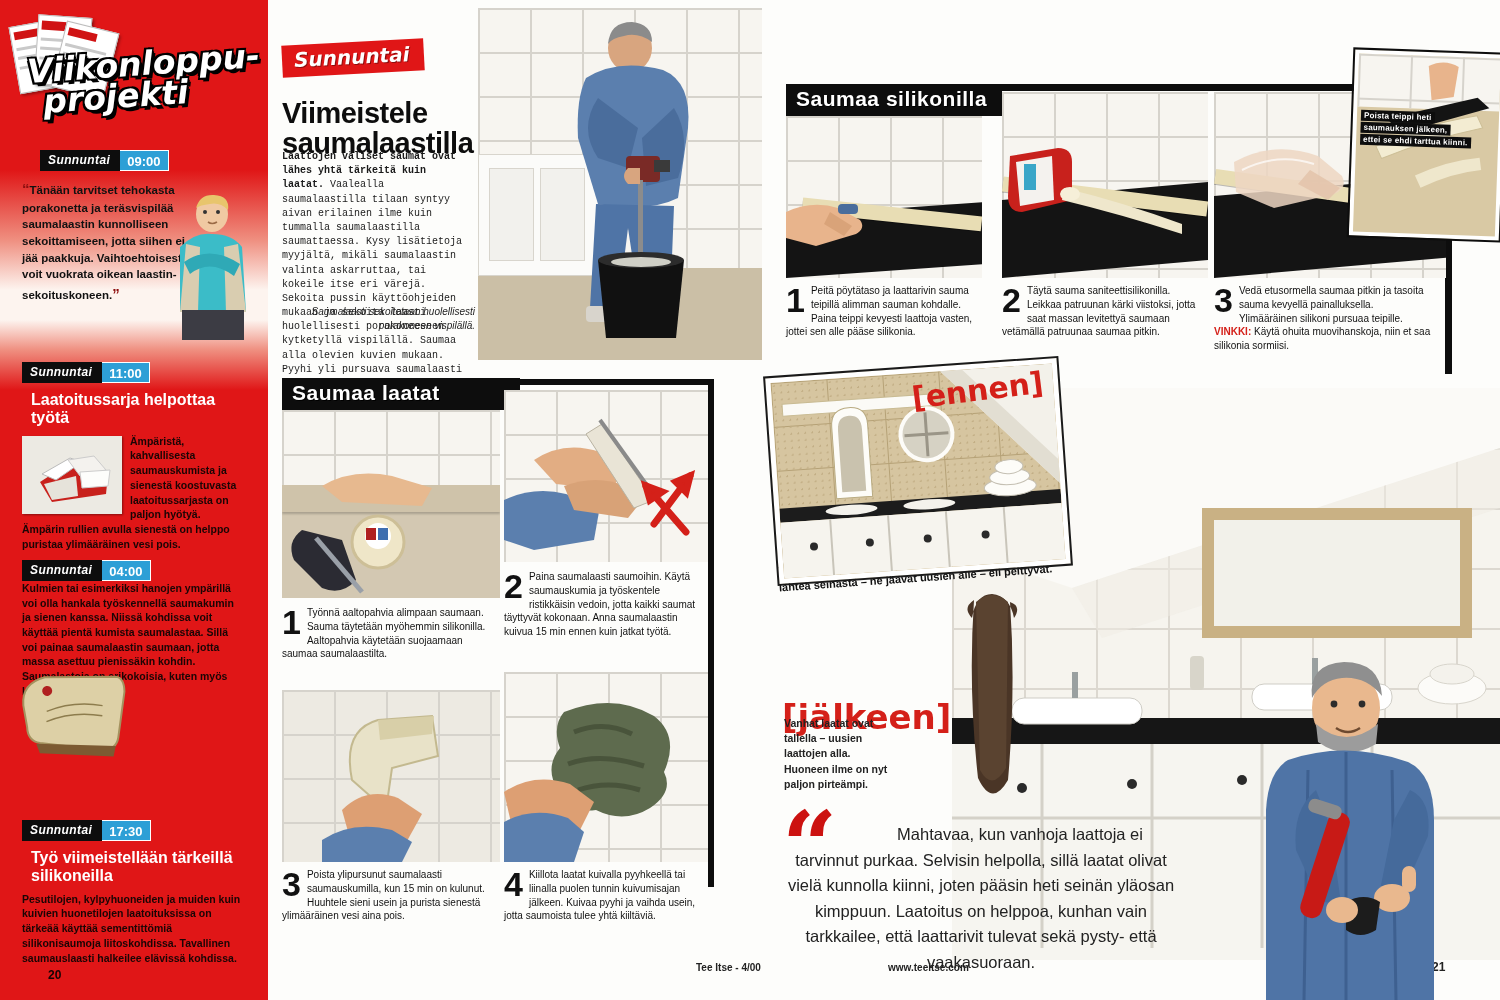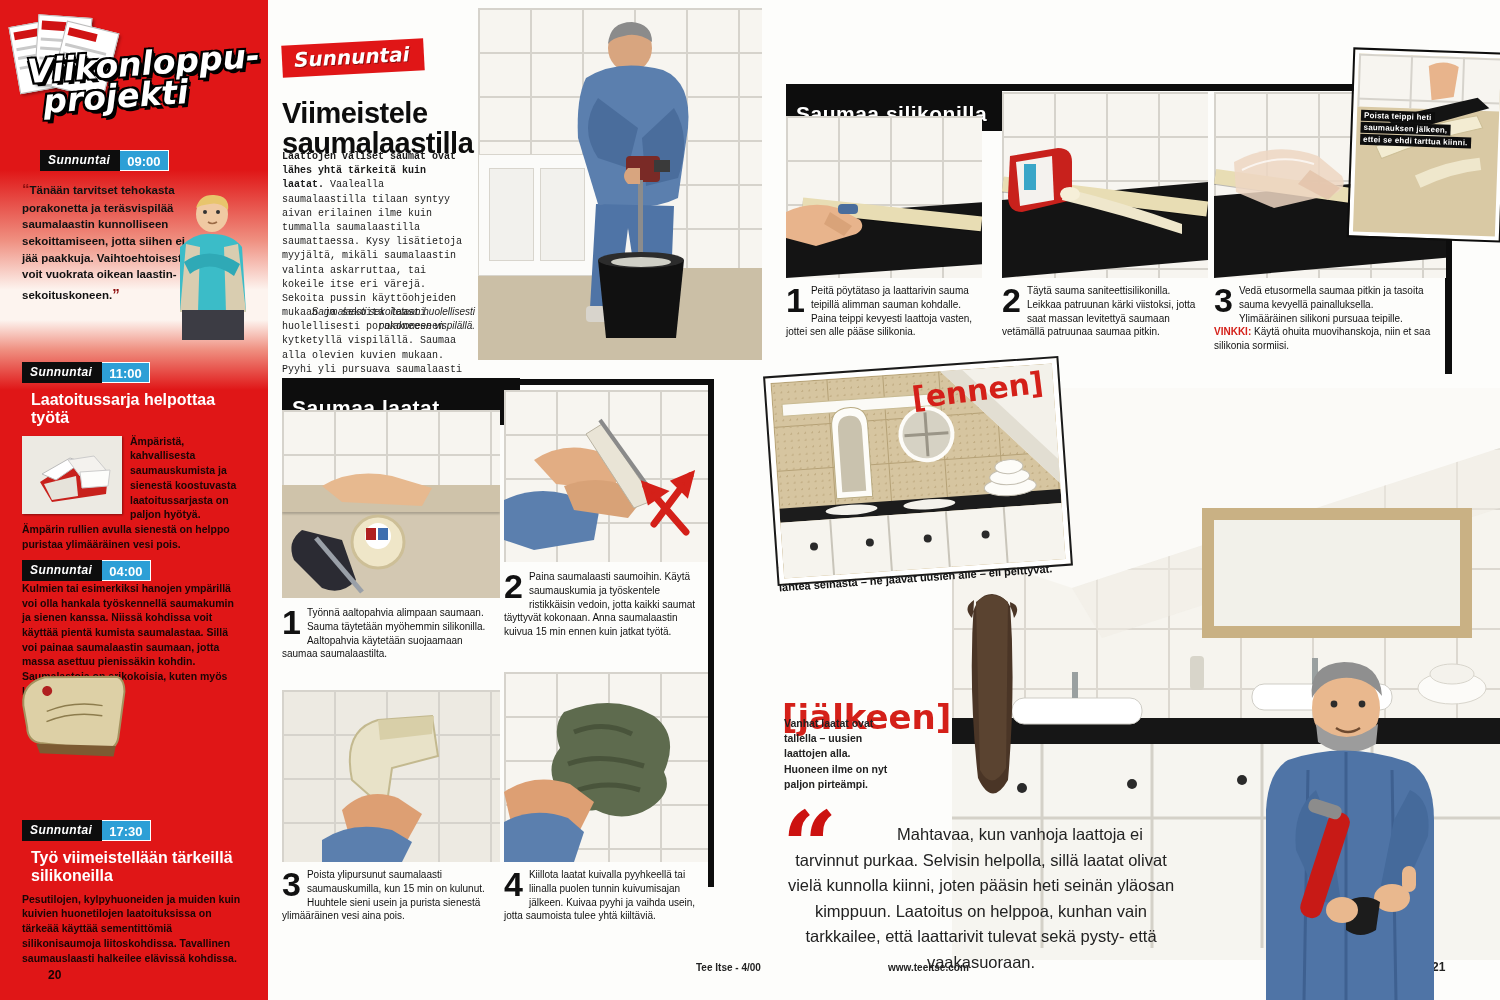--- a/index.html
+++ b/index.html
@@ -27,21 +27,21 @@
   .qmark{color:#8e0f0f;font-size:15px;font-weight:bold;}
   .sb-sec-head{color:#fff;font-weight:bold;font-size:16px;line-height:1.15;margin:8px 0 6px 9px;}
   .sb-sec-body{color:#1a0505;font-size:10.5px;line-height:1.4;font-weight:bold;}
   .sb-sec{position:absolute;left:22px;width:222px;}
   .kitphoto{float:left;width:100px;height:78px;background:#efece6;margin:2px 8px 4px 0;
     position:relative;box-shadow:1px 1px 2px rgba(0,0,0,.4);}
   .pagenum-left{position:absolute;left:48px;bottom:18px;color:#160404;font-weight:bold;font-size:12px;}
 
   
   .blackbar{background:#0d0d0d;color:#fff;font-weight:800;font-size:21px;
-    letter-spacing:.5px;padding:18px 10px 5px 10px;
+    letter-spacing:.5px;padding:3px 10px 5px 10px;
     text-shadow:1px 1px 0 #000;}
   .stepcap{font-size:10px;line-height:1.38;color:#111;}
   .stepnum{float:left;font-size:34px;font-weight:800;line-height:.85;margin:2px 6px 0 0;}
   .tiles{background-color:#f7f5f0;
     background-image:linear-gradient(#d6d3cc 2px,transparent 2px),
                      linear-gradient(90deg,#d6d3cc 2px,transparent 2px);
     background-size:52px 44px;}
   .tiles-big{background-color:#f6f4ee;
     background-image:linear-gradient(#dcd8d0 2px,transparent 2px),
                      linear-gradient(90deg,#dcd8d0 2px,transparent 2px);

